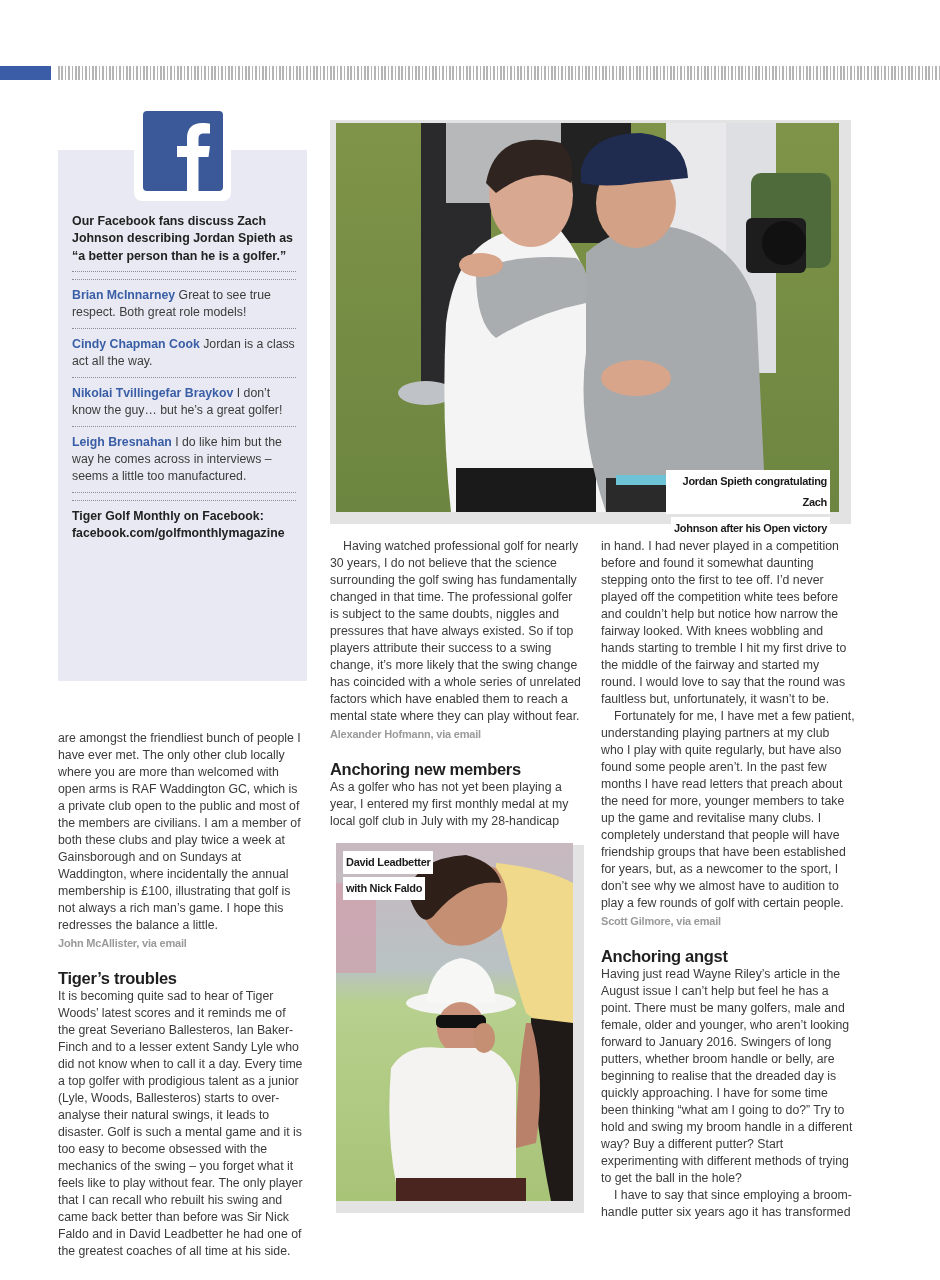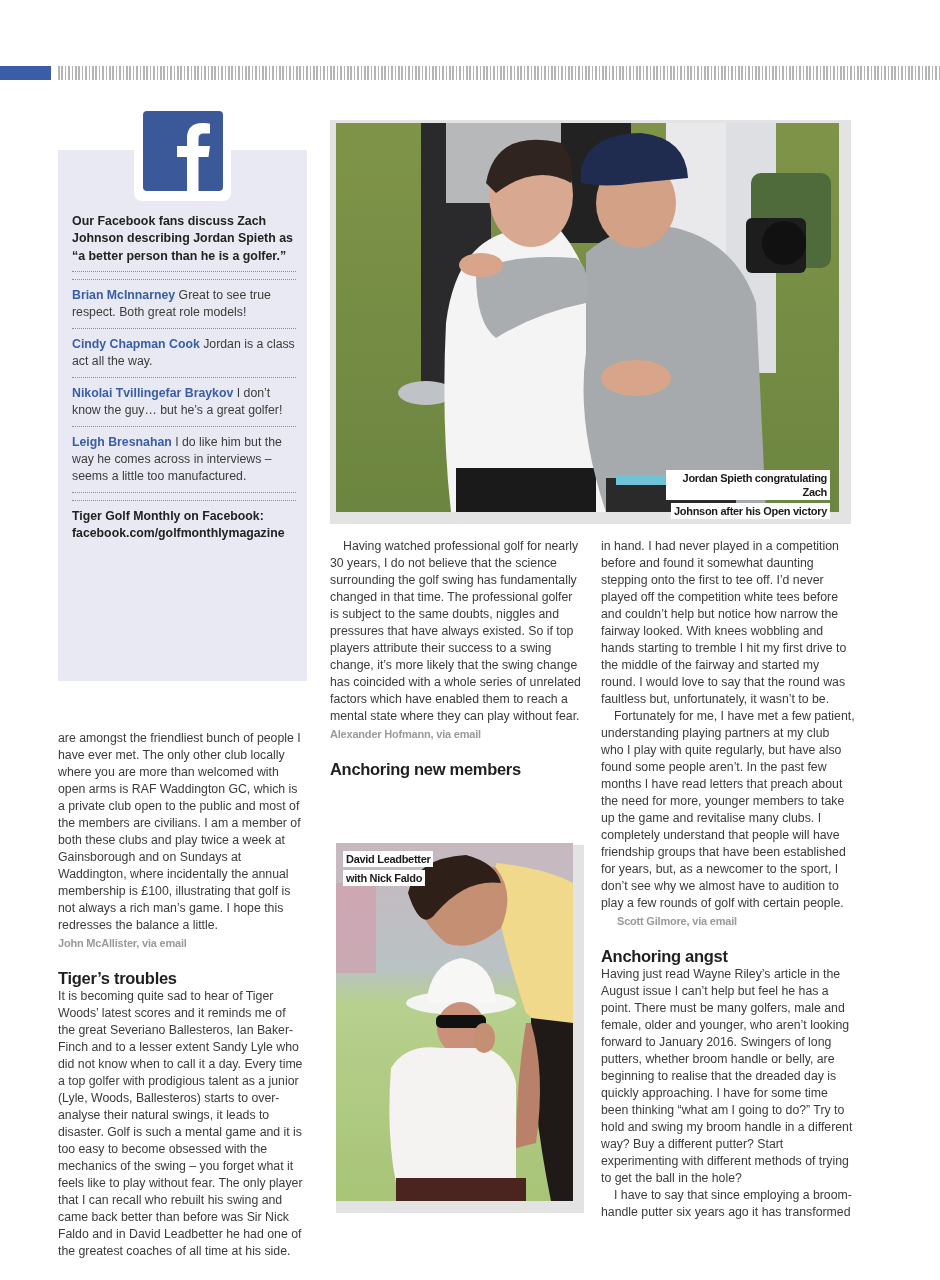--- a/index.html
+++ b/index.html
@@ -28,21 +28,21 @@
   .col { position: absolute; font-size: 12.3px; line-height: 17px; color: #3b3b3b; }
   .col p { margin: 0; }
   .indent { text-indent: 13px; }
   .byline { color: #9a9a9a; font-weight: bold; font-size: 11px; letter-spacing: -0.2px; font-family: "Liberation Sans Narrow", "Liberation Sans", sans-serif; }
   .head { font-weight: bold; color: #1f1f1f; font-size: 16.5px; line-height: 19px; letter-spacing: -0.3px; }
 
   
   .photo-shadow { position: absolute; background: #e3e3e3; }
   .photo { position: absolute; overflow: hidden; }
   .photo svg { width: 100%; height: 100%; display: block; }
-  .caption { position: absolute; font-size: 11px; line-height: 14px; color: #1a1a1a; font-weight: bold; letter-spacing: -0.3px; }
+  .caption { position: absolute; font-size: 11px; line-height: 21px; color: #1a1a1a; font-weight: bold; letter-spacing: -0.3px; }
   .caption span { display: inline-block; background: #fff; padding: 1px 3px; margin-bottom: 3px; }
 
   .footer { position: absolute; left: 58px; top: 1297px; font-size: 10.5px; color: #444; display: flex; align-items: center; }
   .page-num { font-weight: bold; color: #1a1a1a; font-size: 11px; }
   .footer-sep { display: inline-block; width: 1px; height: 14px; background: #555; margin: 0 7px; }
 </style>
 </head>
 <body>
 
 <div class="top-bar-solid"></div>
@@ -139,20 +139,21 @@
 </div>
 <div class="caption" style="left:666px; top:470px; text-align:right; width:164px;">
   <span>Jordan Spieth congratulating Zach</span><br>
   <span>Johnson after his Open victory</span>
 </div>
 
 <div class="col" style="left:330px; top:538px; width:252px;">
   <p class="indent">Having watched professional golf for nearly 30 years, I do not believe that the science surrounding the golf swing has fundamentally changed in that time. The professional golfer is subject to the same doubts, niggles and pressures that have always existed. So if top players attribute their success to a swing change, it’s more likely that the swing change has coincided with a whole series of unrelated factors which have enabled them to reach a mental state where they can play without fear.</p>
   <p class="byline" style="margin-top:1px;">Alexander Hofmann, via email</p>
   <h2 class="head" style="margin-top:17px;">Anchoring new members</h2>
+  <p>As a golfer who has not yet been playing a year, I entered my first monthly medal at my local golf club in July with my 28-handicap</p>
 </div>
 
 <div class="photo-shadow" style="left:336px; top:845px; width:248px; height:368px;"></div>
 <div class="photo" style="left:336px; top:843px; width:237px; height:358px;">
   <svg viewBox="0 0 237 358" preserveAspectRatio="none">
     <defs>
       <linearGradient id="bg2" x1="0" y1="0" x2="0" y2="1">
         <stop offset="0" stop-color="#c8b8bf"></stop>
         <stop offset="0.35" stop-color="#b9c2c4"></stop>
         <stop offset="0.45" stop-color="#b7d08e"></stop>
@@ -183,21 +184,21 @@
   </svg>
 </div>
 <div class="caption" style="left:343px; top:851px;">
   <span>David Leadbetter</span><br>
   <span>with Nick Faldo</span>
 </div>
 
 <div class="col" style="left:601px; top:538px; width:254px;">
   <p>in hand. I had never played in a competition before and found it somewhat daunting stepping onto the first to tee off. I’d never played off the competition white tees before and couldn’t help but notice how narrow the fairway looked. With knees wobbling and hands starting to tremble I hit my first drive to the middle of the fairway and started my round. I would love to say that the round was faultless but, unfortunately, it wasn’t to be.</p>
   <p class="indent">Fortunately for me, I have met a few patient, understanding playing partners at my club who I play with quite regularly, but have also found some people aren’t. In the past few months I have read letters that preach about the need for more, younger members to take up the game and revitalise many clubs. I completely understand that people will have friendship groups that have been established for years, but, as a newcomer to the sport, I don’t see why we almost have to audition to play a few rounds of golf with certain people.</p>
-  <p class="byline" style="margin-top:1px;margin-left:16px;">Scott Gilmore, via email</p>
+  <p class="byline" style="margin-top:1px;">Scott Gilmore, via email</p>
   <h2 class="head" style="margin-top:17px;">Anchoring angst</h2>
   <p>Having just read Wayne Riley’s article in the August issue I can’t help but feel he has a point. There must be many golfers, male and female, older and younger, who aren’t looking forward to January 2016. Swingers of long putters, whether broom handle or belly, are beginning to realise that the dreaded day is quickly approaching. I have for some time been thinking “what am I going to do?” Try to hold and swing my broom handle in a different way? Buy a different putter? Start experimenting with different methods of trying to get the ball in the hole?</p>
   <p class="indent">I have to say that since employing a broom-handle putter six years ago it has transformed</p>
 </div>
 
 <div class="footer">
   <span class="page-num">10</span>
   <span class="footer-sep"></span>
   <span>golfmonthlysubs.co.uk/subscribe</span>
 </div>

